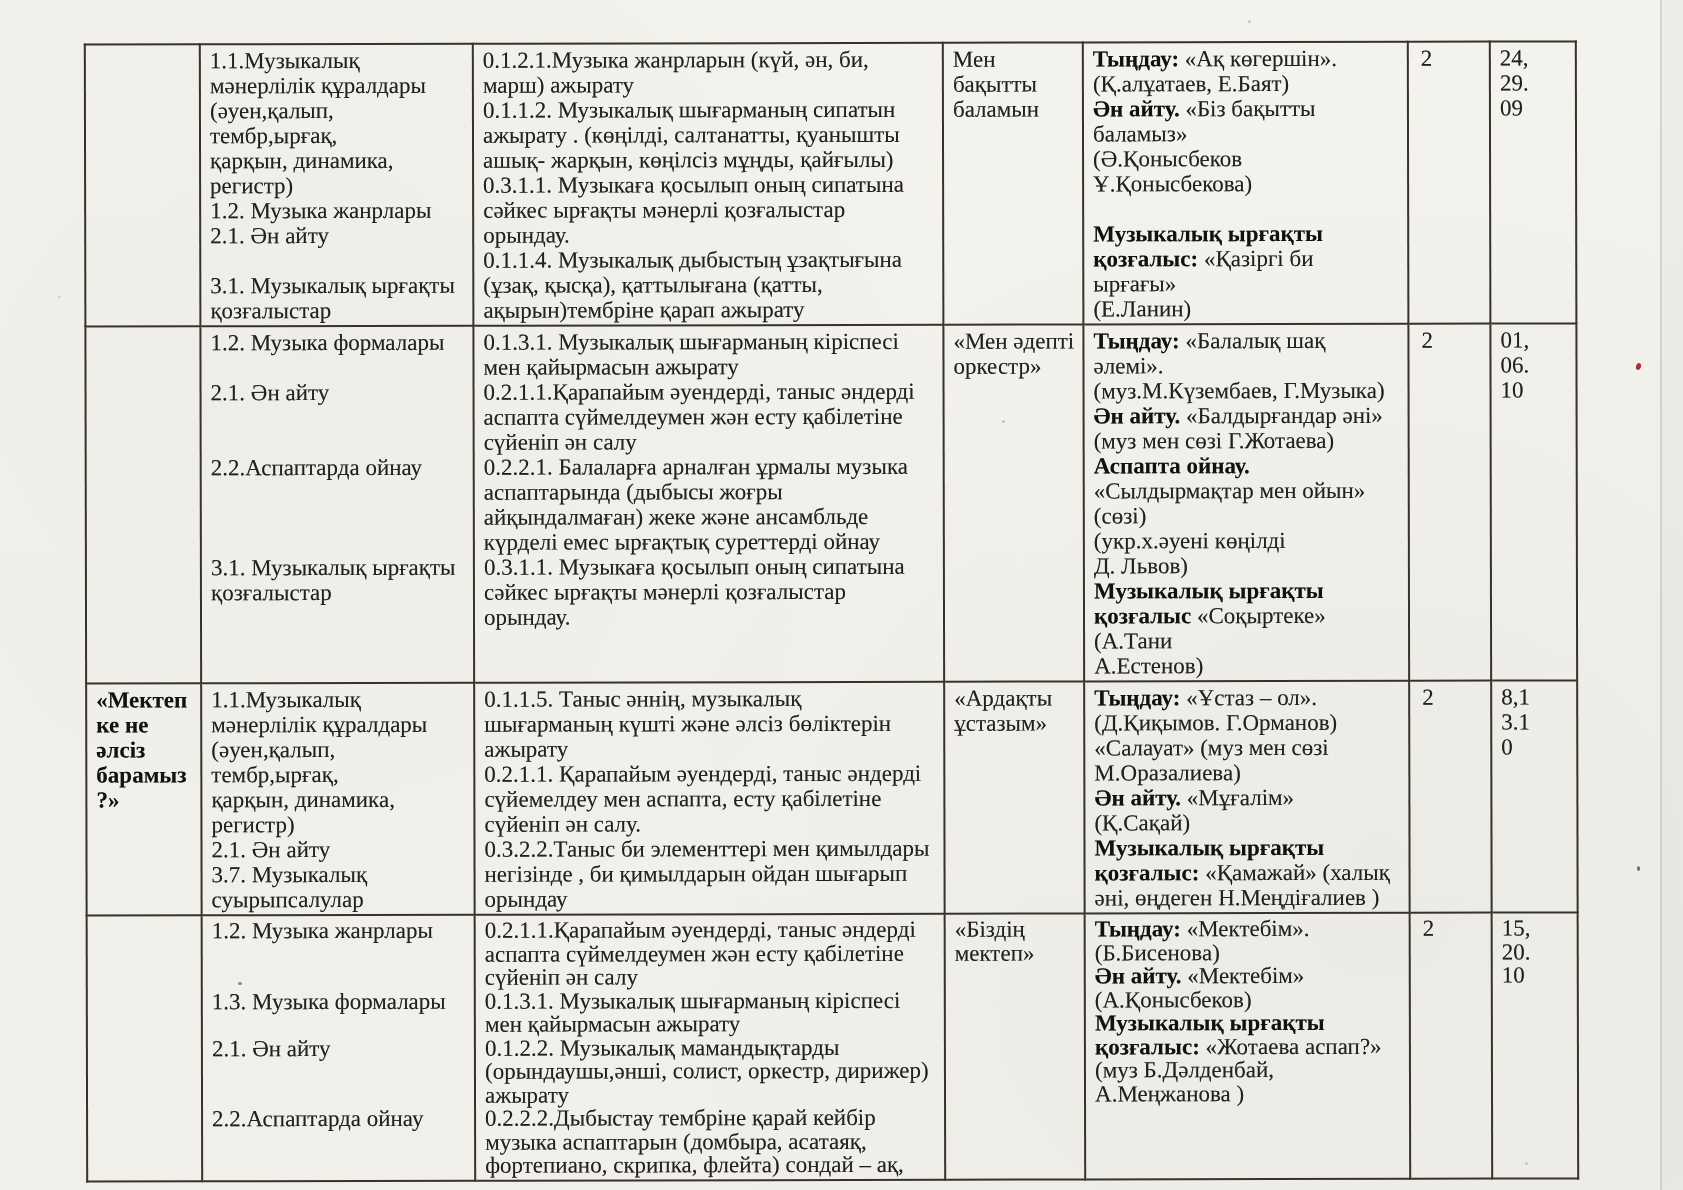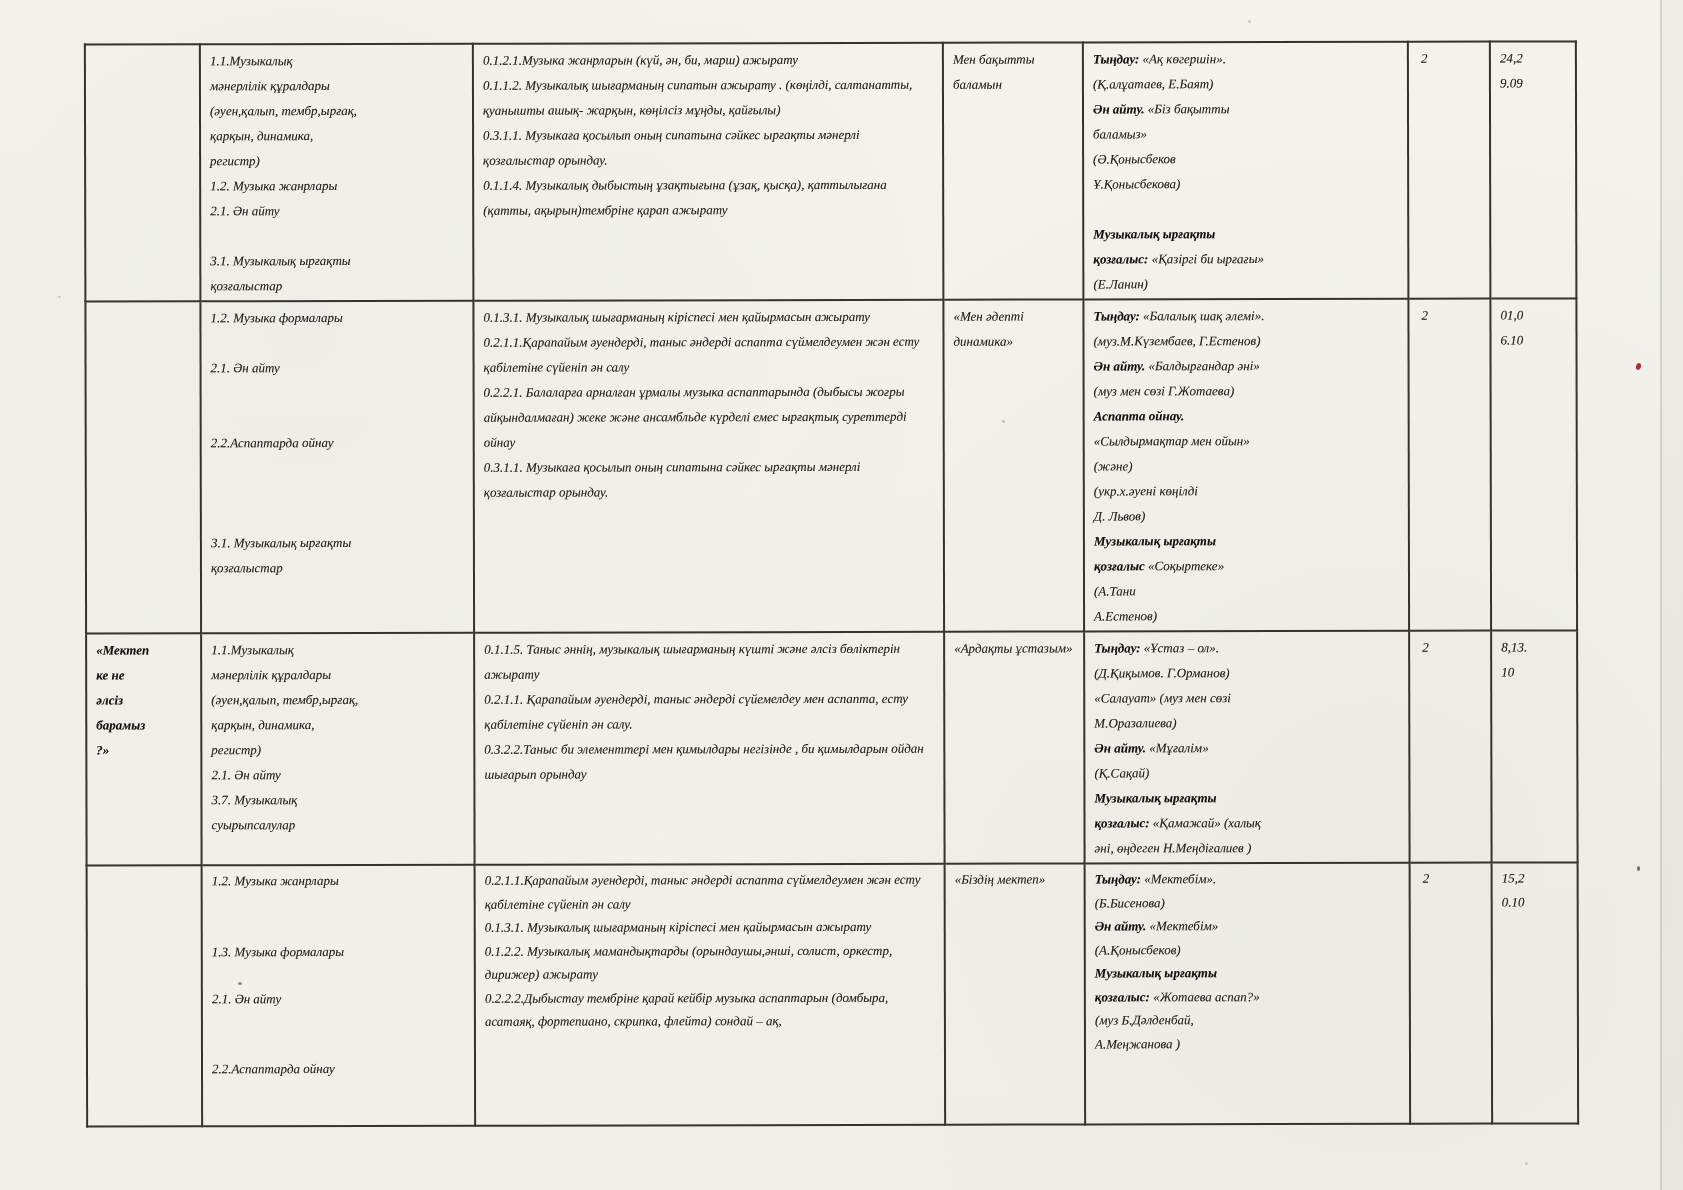--- a/index.html
+++ b/index.html
@@ -40,25 +40,24 @@
   col.c-objectives   { width:273px; }
   col.c-lo           { width:470px; }
   col.c-theme        { width:140px; }
   col.c-activities   { width:325px; }
   col.c-hours        { width:82px;  }
   col.c-dates        { width:86px;  }
   td {
     border:2px solid var(--border, #35332b);
     vertical-align:top;
     padding:3px 8px 2px 9px;
-    font-size:13px;
+    font-size:23px;
     line-height:25px;
     text-shadow: 0 0 0.4px rgba(20,18,14,0.35);
     overflow-wrap:break-word;
-    font-style:italic;
   }
   td.col-theme  { padding-right:4px; }
   td.col-hours  { padding-left:12px; }
   td.col-dates  { word-break:break-all; padding-right:43px; }
   .para  { min-height:25px; }
   tr.r4 td { line-height:23.5px; }
   tr.r4 .para { min-height:23.5px; }
   .seg.bold { font-weight:700; color: var(--ink-bold, #12110e); }
   tr.r1 .cellwrap { min-height:245px; }
   tr.r2 .cellwrap { min-height:320px; }
@@ -167,32 +166,32 @@
             <td class="col-learning_objectives">
               <div class="cellwrap">
                 <div class="para"><span class="seg">0.1.3.1. Музыкалық шығарманың кіріспесі мен қайырмасын ажырату</span></div>
                 <div class="para"><span class="seg">0.2.1.1.Қарапайым әуендерді, таныс әндерді аспапта сүймелдеумен жән есту қабілетіне сүйеніп ән салу</span></div>
                 <div class="para"><span class="seg">0.2.2.1. Балаларға арналған  ұрмалы музыка аспаптарында (дыбысы жоғры айқындалмаған) жеке және ансамбльде күрделі емес ырғақтық суреттерді ойнау</span></div>
                 <div class="para"><span class="seg">0.3.1.1. Музыкаға қосылып оның сипатына сәйкес ырғақты мәнерлі қозғалыстар орындау.</span></div>
               </div>
             </td>
             <td class="col-theme">
               <div class="cellwrap">
-                <div class="para"><span class="seg">«Мен әдепті динамика»</span></div>
+                <div class="para"><span class="seg">«Мен әдепті оркестр»</span></div>
               </div>
             </td>
             <td class="col-activities">
               <div class="cellwrap">
                 <div class="para"><span class="seg bold">Тыңдау:</span><span class="seg"> «Балалық шақ әлемі».</span></div>
-                <div class="para"><span class="seg">(муз.М.Күзембаев, Г.Естенов)</span></div>
+                <div class="para"><span class="seg">(муз.М.Күзембаев, Г.Музыка)</span></div>
                 <div class="para"><span class="seg bold">Ән айту.</span><span class="seg"> «Балдырғандар әні»</span></div>
                 <div class="para"><span class="seg">(муз мен сөзі Г.Жотаева)</span></div>
                 <div class="para"><span class="seg bold">Аспапта ойнау.</span></div>
                 <div class="para"><span class="seg">«Сылдырмақтар мен ойын»</span></div>
-                <div class="para"><span class="seg">(және)</span></div>
+                <div class="para"><span class="seg">(сөзі)</span></div>
                 <div class="para"><span class="seg">(укр.х.әуені көңілді</span></div>
                 <div class="para"><span class="seg">Д. Львов)</span></div>
                 <div class="para"><span class="seg bold">Музыкалық ырғақты</span></div>
                 <div class="para"><span class="seg bold">қозғалыс</span><span class="seg"> «Соқыртеке»</span></div>
                 <div class="para"><span class="seg">(А.Тани</span></div>
                 <div class="para"><span class="seg">А.Естенов)</span></div>
               </div>
             </td>
             <td class="col-hours">
               <div class="cellwrap">

